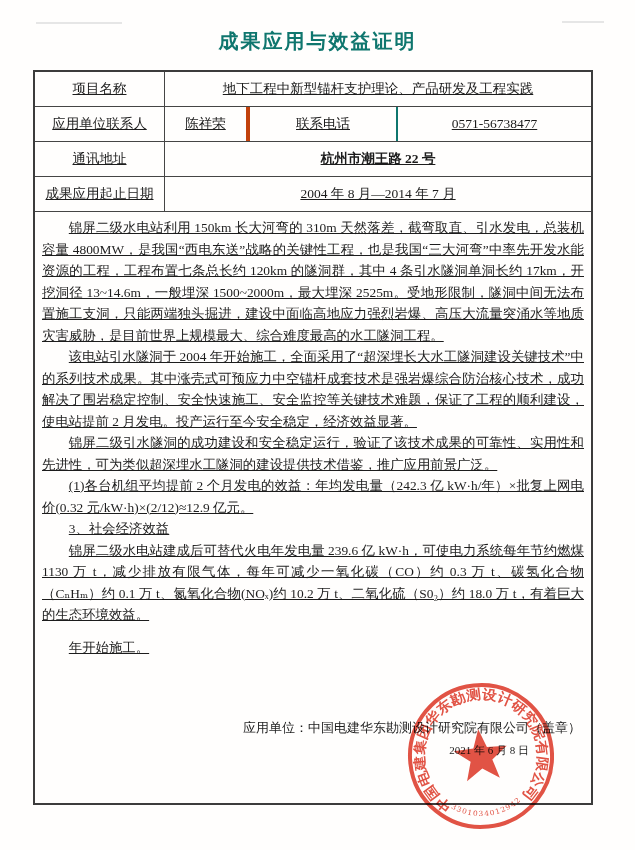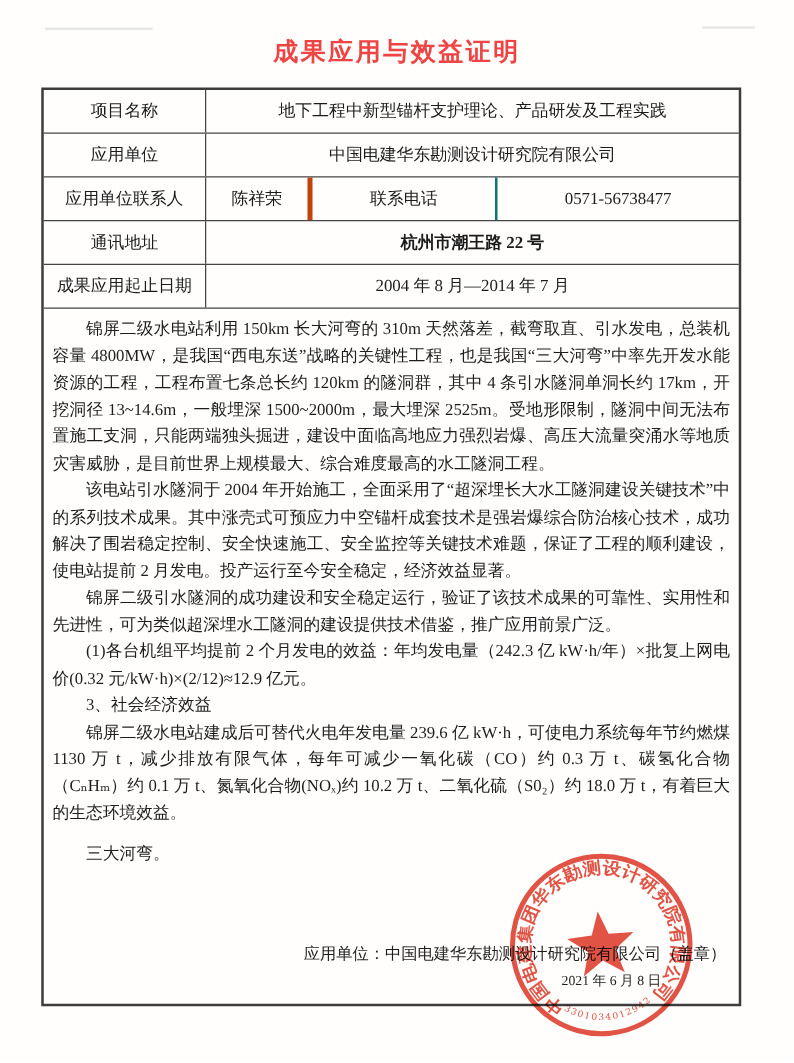--- a/index.html
+++ b/index.html
@@ -12,29 +12,30 @@
     overflow:hidden;
   }
   
   .artifact{position:absolute;height:2px;background:#dcdcdc;opacity:.7;}
   .artifact.a1{left:36px;top:22px;width:86px;}
   .artifact.a2{left:562px;top:21px;width:42px;}
 
   .doc-title{
     position:absolute;left:0;top:28px;width:100%;
     text-align:center;
-    font-size:20px;font-weight:700;letter-spacing:2px;color:#ef4444;
+    font-size:20px;font-weight:700;letter-spacing:2px;color:#0f766e;
   }
 
   .form-table{
     position:absolute;left:33px;top:70px;
     width:560px;height:735px;
     border:2px solid #3c3c3c;
     box-sizing:border-box;
     background:transparent;
+    text-decoration:underline;
   }
   .trow{display:flex;height:35px;box-sizing:border-box;border-bottom:1px solid #454545;}
   .cell{
     display:flex;align-items:center;justify-content:center;
     box-sizing:border-box;
     font-size:13.5px;color:#1b1b1b;
     text-align:center;
   }
   .cell.lbl{width:130px;border-right:1px solid #454545;}
   .cell.val{flex:1;}
@@ -88,24 +89,20 @@
 
   <div class="doc-title">成果应用与效益证明</div>
 
   <div class="form-table">
 
     <div class="trow">
       <div class="cell lbl">项目名称</div>
       <div class="cell val">地下工程中新型锚杆支护理论、产品研发及工程实践</div>
     </div>
 
-    <div class="trow">
-      <div class="cell lbl">应用单位</div>
-      <div class="cell val">中国电建华东勘测设计研究院有限公司</div>
-    </div>
 
     <div class="trow">
       <div class="cell lbl">应用单位联系人</div>
       <div class="cell val-contact cell">陈祥荣</div>
       <div class="cell lbl-mid">联系电话</div>
       <div class="cell val-phone">0571-56738477</div>
     </div>
 
     <div class="trow">
       <div class="cell lbl">通讯地址</div>
@@ -119,21 +116,21 @@
 
     <div class="big-cell">
       <div>
           <p class="para">锦屏二级水电站利用 150km 长大河弯的 310m 天然落差，截弯取直、引水发电，总装机容量 4800MW，是我国“西电东送”战略的关键性工程，也是我国“三大河弯”中率先开发水能资源的工程，工程布置七条总长约 120km 的隧洞群，其中 4 条引水隧洞单洞长约 17km，开挖洞径 13~14.6m，一般埋深 1500~2000m，最大埋深 2525m。受地形限制，隧洞中间无法布置施工支洞，只能两端独头掘进，建设中面临高地应力强烈岩爆、高压大流量突涌水等地质灾害威胁，是目前世界上规模最大、综合难度最高的水工隧洞工程。</p>
           <p class="para">该电站引水隧洞于 2004 年开始施工，全面采用了“超深埋长大水工隧洞建设关键技术”中的系列技术成果。其中涨壳式可预应力中空锚杆成套技术是强岩爆综合防治核心技术，成功解决了围岩稳定控制、安全快速施工、安全监控等关键技术难题，保证了工程的顺利建设，使电站提前 2 月发电。投产运行至今安全稳定，经济效益显著。</p>
           <p class="para">锦屏二级引水隧洞的成功建设和安全稳定运行，验证了该技术成果的可靠性、实用性和先进性，可为类似超深埋水工隧洞的建设提供技术借鉴，推广应用前景广泛。</p>
           <p class="para">(1)各台机组平均提前 2 个月发电的效益：年均发电量（242.3 亿 kW·h/年）×批复上网电价(0.32 元/kW·h)×(2/12)≈12.9 亿元。</p>
           <p class="para">3、社会经济效益</p>
           <p class="para">锦屏二级水电站建成后可替代火电年发电量 239.6 亿 kW·h，可使电力系统每年节约燃煤 1130 万 t，减少排放有限气体，每年可减少一氧化碳（CO）约 0.3 万 t、碳氢化合物（CₙHₘ）约 0.1 万 t、氮氧化合物(NOₓ)约 10.2 万 t、二氧化硫（S0₂）约 18.0 万 t，有着巨大的生态环境效益。</p>
         </div>
-      <p class="closing">三大河弯。</p>
+      <p class="closing">年开始施工。</p>
 
       <div class="sign-unit">应用单位：中国电建华东勘测设计研究院有限公司（盖章）</div>
       <div class="sign-date">2021 年 6 月 8 日</div>
     </div>
 
   </div>
 
   <svg class="stamp" viewBox="0 0 150 150" xmlns="http://www.w3.org/2000/svg">
     <defs>
       <path id="arcTop" d="M 40.7 120.5 A 57 57 0 1 1 109.3 120.5" fill="none"></path>

